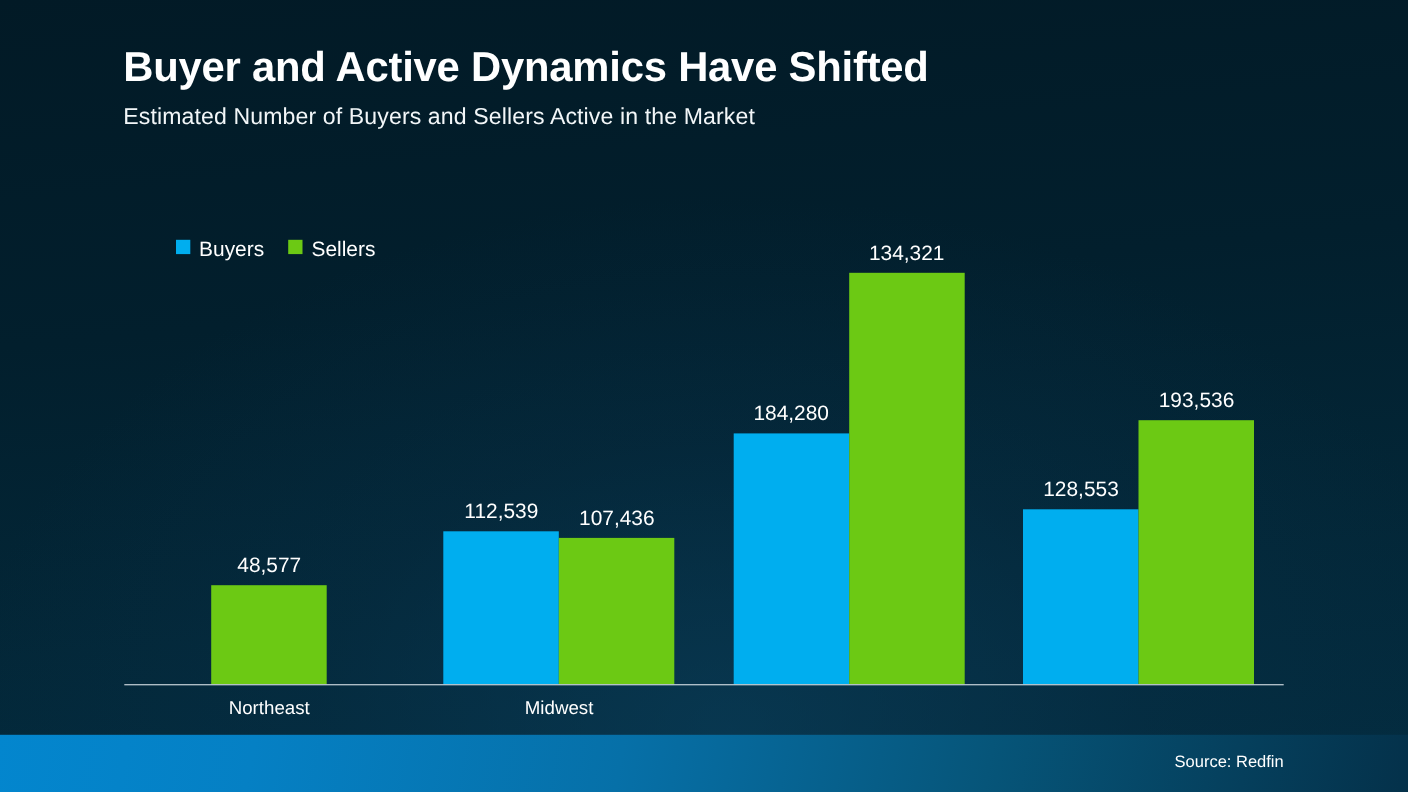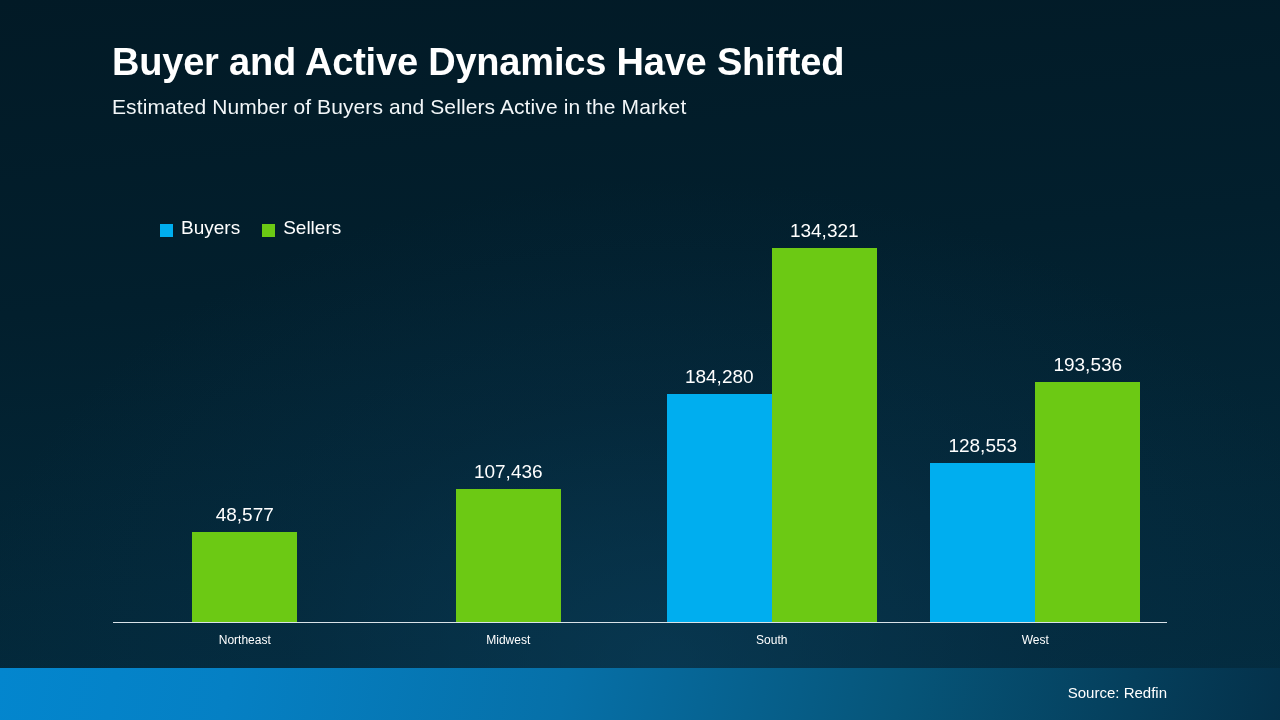--- a/index.html
+++ b/index.html
@@ -52,21 +52,21 @@
   #legend {
     position: absolute;
     left: 160px;
     top: 218px;
     display: flex;
     align-items: center;
     gap: 22px;
   }
   .legend-item {
     display: flex;
-    align-items: flex-end;
+    align-items: flex-start;
     gap: 8px;
   }
   .legend-swatch {
     width: 13px;
     height: 13px;
     display: block;
     flex: none;
   }
   .legend-label {
     font-size: 19px;
@@ -129,21 +129,21 @@
   #category-labels {
     position: absolute;
     left: 113px;
     top: 632px;
     width: 1054px;
     height: 30px;
   }
   .category-label {
     position: absolute;
     top: 0;
-    font-size: 12px;
+    font-size: 17px;
     color: #FFFFFF;
     text-align: center;
     white-space: nowrap;
     line-height: 1.4;
   }
 
   
   #footer {
     position: absolute;
     left: 0;
@@ -188,20 +188,24 @@
         <div class="pair">
           <div class="bar-wrap" style="width: 105px;">
             <div class="bar" style="height: 90px; background: rgb(108, 201, 20);"></div>
             <div class="bar-value" style="bottom: 98px;">48,577</div>
           </div>
         </div>
       </div>
       <div class="group" style="left: 263.5px; width: 263.5px;">
         <div class="pair">
           <div class="bar-wrap" style="width: 105px;">
+            <div class="bar" style="height: 139px; background: rgb(0, 174, 239);"></div>
+            <div class="bar-value" style="bottom: 147px;">112,539</div>
+          </div>
+          <div class="bar-wrap" style="width: 105px;">
             <div class="bar" style="height: 133px; background: rgb(108, 201, 20);"></div>
             <div class="bar-value" style="bottom: 141px; text-align: center;">107,436</div>
           </div>
         </div>
       </div>
       <div class="group" style="left: 527px; width: 263.5px;">
         <div class="pair">
           <div class="bar-wrap" style="width: 105px;">
             <div class="bar" style="height: 228px; background: rgb(0, 174, 239);"></div>
             <div class="bar-value" style="bottom: 236px;">184,280</div>
@@ -224,21 +228,19 @@
           </div>
         </div>
       </div>
     </div>
 
   <div id="axis-line"></div>
 
   <div id="category-labels">
       <div class="category-label" style="left: 0px; width: 263.5px;">Northeast</div>
       <div class="category-label" style="left: 263.5px; width: 263.5px;">Midwest</div>
-      <div class="category-label" style="left: 527px; width: 263.5px;">South</div>
-      <div class="category-label" style="left: 790.5px; width: 263.5px;">West</div>
     </div>
 
   <div id="footer">
     <div id="source-label">Source: Redfin</div>
   </div>
 
 </div>
 
 </body></html>

